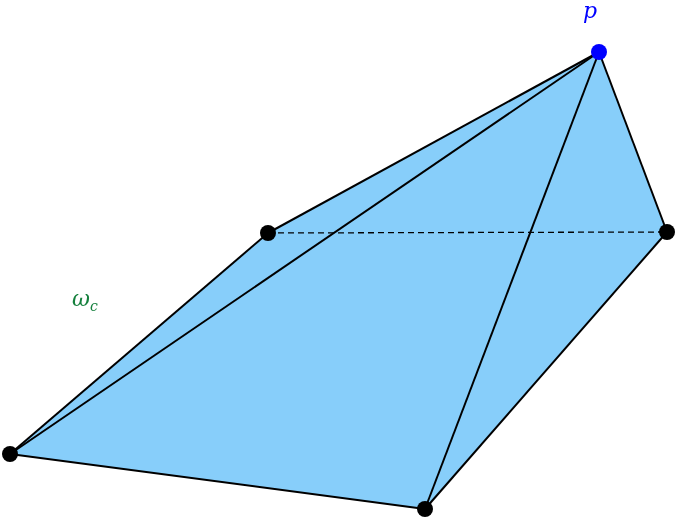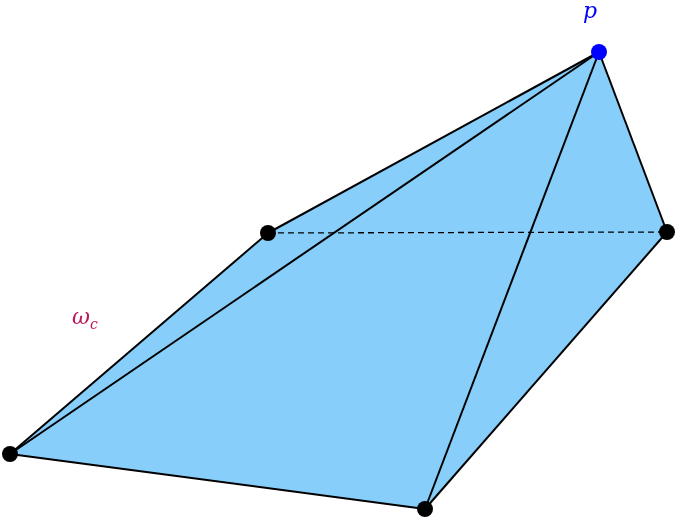--- a/index.html
+++ b/index.html
@@ -25,15 +25,15 @@
   <circle cx="667" cy="232" r="8" fill="#000"></circle>
   <circle cx="10" cy="454" r="8" fill="#000"></circle>
   <circle cx="425" cy="509" r="8" fill="#000"></circle>
   <circle cx="599" cy="52" r="8" fill="#0000FF"></circle>
 </svg>
 
 <div class="lbl" style="left:583px;top:-2px;font-size:22px;color:#0000FF;">
   <span>p</span>
 </div>
 
-<div class="lbl" style="left:72px;top:304px;font-size:22px;color:#be185d;">
+<div class="lbl" style="left:72px;top:286px;font-size:22px;color:#15803d;">
   <span>ω</span><sub style="font-size:14px;">c</sub>
 </div>
 
 </body></html>

